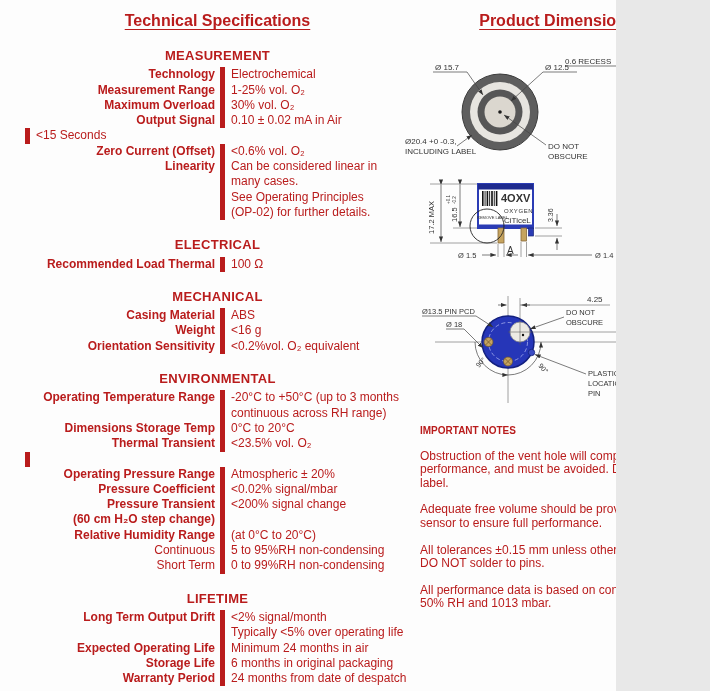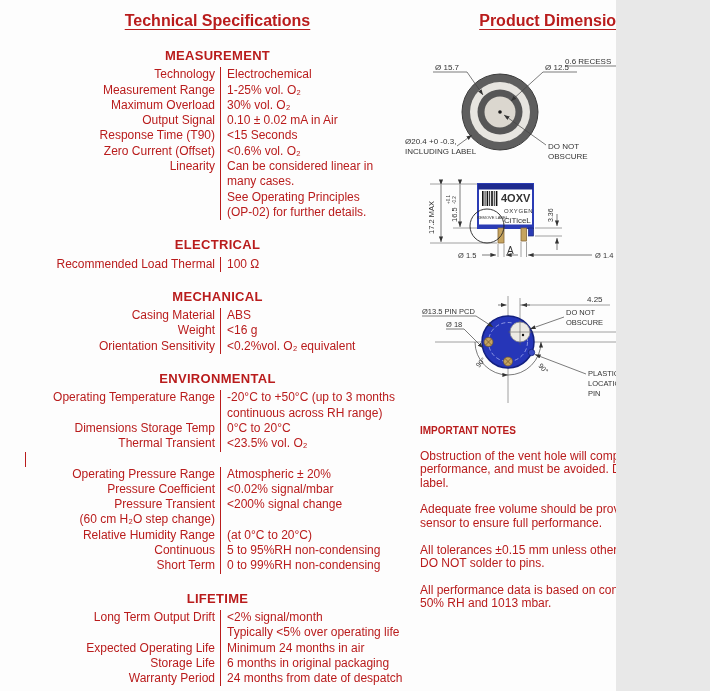--- a/index.html
+++ b/index.html
@@ -10,23 +10,23 @@
   .col-title{position:absolute;top:12px;font-size:16px;font-weight:bold;
              text-align:center;text-decoration:underline;text-underline-offset:3px;}
   .col-title.left{left:25px;width:385px;}
   .col-title.right{left:422px;width:270px;}
 
   
   .spec-wrap{position:absolute;left:25px;top:36px;width:385px;font-size:12px;line-height:15.3px;}
   .sec-head{font-size:13px;font-weight:bold;text-align:center;margin:17px 0 4px 0;letter-spacing:.3px;}
   .section:first-child .sec-head{margin-top:12px;}
   .row{display:flex;align-items:stretch;}
-  .lbl{width:195px;text-align:right;font-weight:normal;padding-right:5px;box-sizing:border-box;}
+  .lbl{width:195px;text-align:right;font-weight:bold;padding-right:5px;box-sizing:border-box;}
   .lbl.norm{font-weight:normal;}
-  .val{flex:1;border-left:1px solid #b91c1c;padding-left:6px;white-space:pre-line;min-height:15px;}
+  .val{flex:1;border-left:5px solid #b91c1c;padding-left:6px;white-space:pre-line;min-height:15px;}
 
   
   svg{position:absolute;overflow:visible;}
   svg text{font-family:"Liberation Sans",sans-serif;fill:#333;}
   .dimline{stroke:#444;stroke-width:.7;fill:none;}
   .thin{stroke:#555;stroke-width:.55;fill:none;}
 
   
   .notes{position:absolute;left:420px;top:424px;width:290px;font-size:12px;line-height:13.6px;}
   .notes h3{font-size:10px;margin:0 0 12px 0;}
@@ -53,21 +53,20 @@
         </div>
         <div class="row">
           <div class="lbl">Maximum Overload</div>
           <div class="val">30% vol. O₂</div>
         </div>
         <div class="row">
           <div class="lbl">Output Signal</div>
           <div class="val">0.10 ± 0.02 mA in Air</div>
         </div>
         <div class="row">
-          <div class="lbl">Response Time (T90)</div>
           <div class="val">&lt;15 Seconds</div>
         </div>
         <div class="row">
           <div class="lbl">Zero Current (Offset)</div>
           <div class="val">&lt;0.6% vol. O₂</div>
         </div>
         <div class="row">
           <div class="lbl">Linearity</div>
           <div class="val">Can be considered linear in
 many cases.

